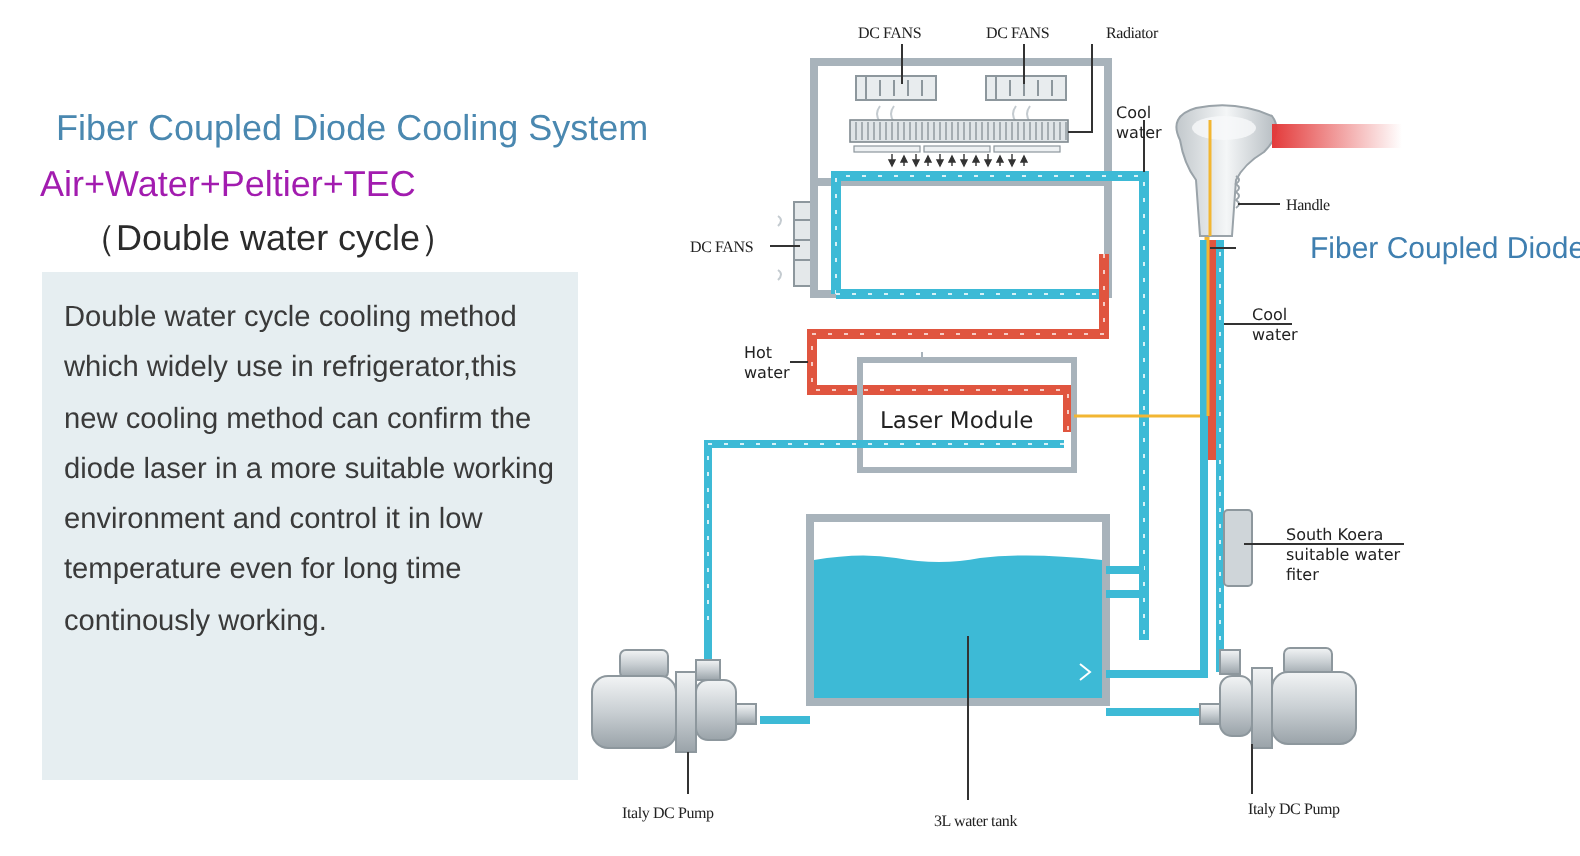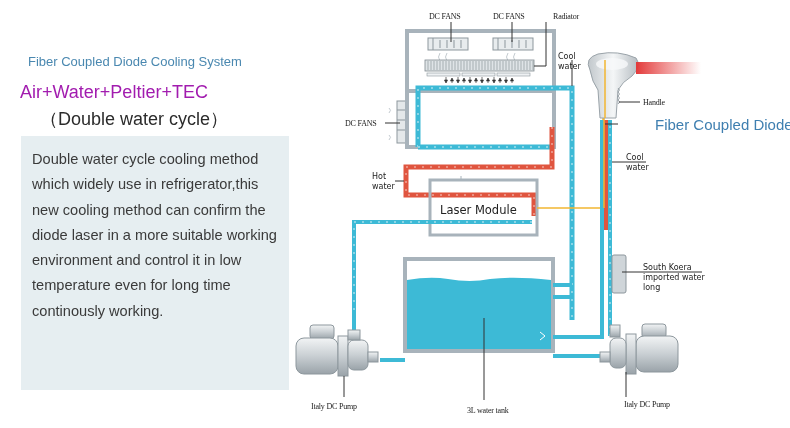--- a/index.html
+++ b/index.html
@@ -1,18 +1,18 @@
 <!DOCTYPE html>
 <html><head>
 <meta charset="utf-8">
 <style>
   html, body { margin:0; padding:0; background:#ffffff; }
   body { width:790px; height:428px; position:relative; overflow:hidden; font-family:"Liberation Sans", sans-serif; }
   .abs { position:absolute; }
-  .title1 { left:28px; top:54px; font-size:13px; color:#4a88b0; white-space:nowrap; }
+  .title1 { left:28px; top:54px; font-size:18px; color:#4a88b0; white-space:nowrap; }
   .title2 { left:20px; top:82px; font-size:18px; color:#a21caf; white-space:nowrap; }
   .title3 { left:40px; top:107px; font-size:18px; color:#2b2b2b; white-space:nowrap; }
   .desc-box { left:21px; top:136px; width:268px; height:254px; background:#e6eef1; }
   .desc-text { position:absolute; left:11px; top:11px; width:256px; font-size:14.6px; line-height:25.3px; color:#3a3a3a; }
   .lbl { position:absolute; font-family:Liberation Serif, serif; font-size:8px; color:#222; white-space:nowrap; letter-spacing:-0.2px; }
   .lbl2 { position:absolute; font-family:"DejaVu Sans", sans-serif; font-size:8px; color:#222; line-height:10px; }
   .big-lbl { position:absolute; font-size:15px; color:#3f7fb0; white-space:nowrap; }
   .lm-lbl { position:absolute; font-family:"DejaVu Sans", sans-serif; font-size:11.5px; color:#222; white-space:nowrap; }
   svg.diagram { position:absolute; left:0; top:0; }
 </style>
@@ -226,18 +226,18 @@
 </div>
 <div class="lm-lbl" style="left:440px;top:203px;">Laser Module</div>
 <div class="lbl" style="left:643px;top:98px;text-align:right;">Handle</div>
 <div class="big-lbl" style="left:609px;top:116px;margin-left:46px;">Fiber Coupled Diode</div>
 <div class="lbl2" style="left:626px;top:153px;">
   <div>Cool</div>
   <div>water</div>
 </div>
 <div class="lbl2" style="left:643px;top:263px;">
   <div>South Koera</div>
-  <div>imported water</div>
-  <div>long</div>
+  <div>suitable water</div>
+  <div>fiter</div>
 </div>
 <div class="lbl" style="left:311px;top:402px;">Italy DC Pump</div>
 <div class="lbl" style="left:624px;top:400px;">Italy DC Pump</div>
 <div class="lbl" style="left:467px;top:406px;">3L water tank</div>
 
 </body></html>

